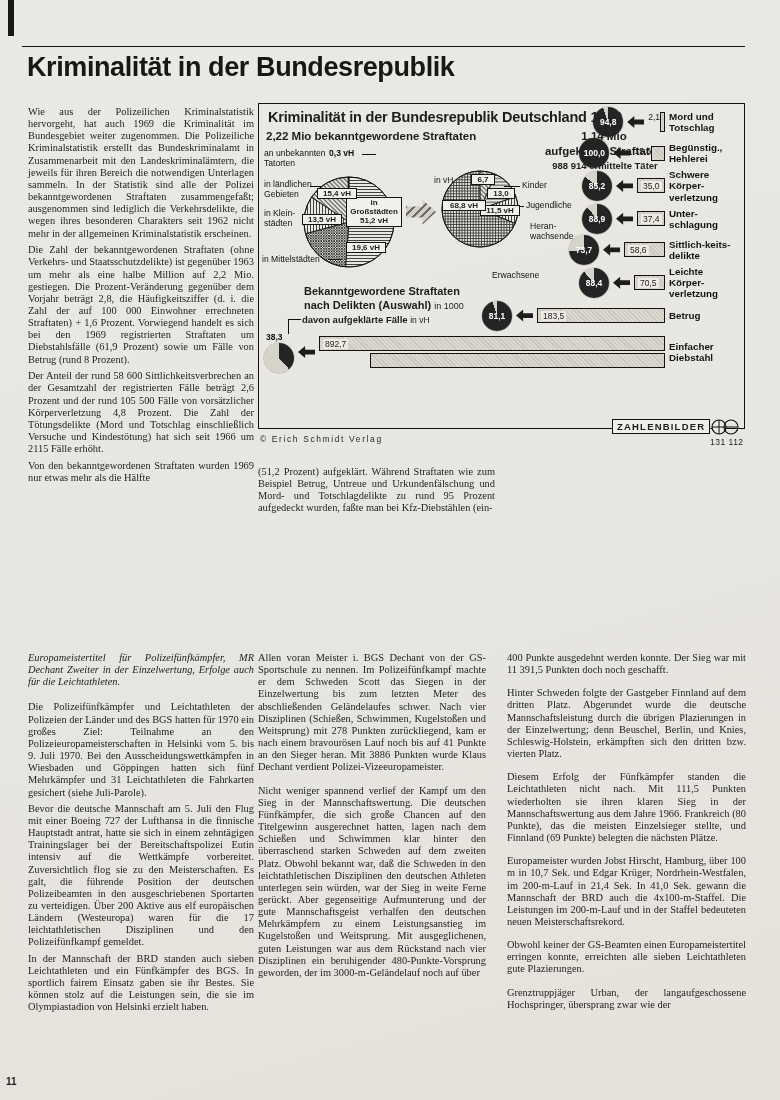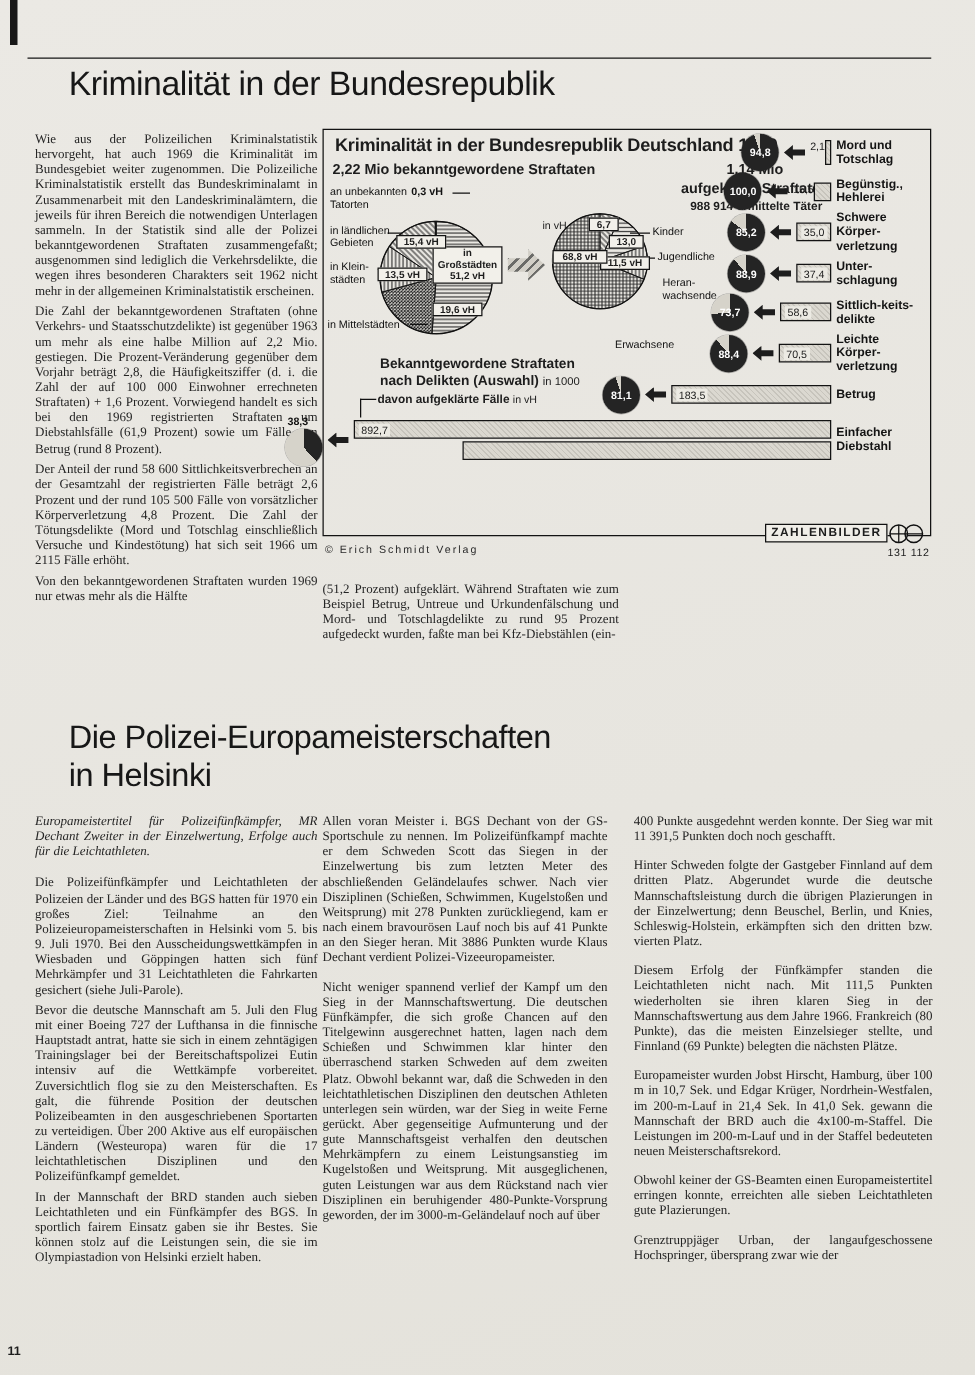--- a/index.html
+++ b/index.html
@@ -1,19 +1,19 @@
 <!DOCTYPE html>
 <html><head>
 <meta charset="utf-8">
 <style>
   html,body{margin:0;padding:0;background:#b9b7b2;}
   .page{position:relative;width:780px;height:1100px;background:linear-gradient(165deg,#ebe9e4 0%,#e7e5df 60%,#e4e2db 100%);
         font-family:"Liberation Serif",serif;color:#1d1d1d;overflow:hidden;}
   .abs{position:absolute;}
-  .h1{font-family:"Liberation Sans",sans-serif;font-weight:400;font-size:27px;letter-spacing:-.4px;color:#171717;margin-left:28px;}
+  .h1{font-family:"Liberation Sans",sans-serif;font-weight:700;font-size:27px;letter-spacing:-.4px;color:#171717;}
   .bodytxt{font-size:10.4px;line-height:12.15px;text-align:justify;color:#242424;}
   .bodytxt p{margin:0 0 4.5px 0;}
   .a2 p{margin:0 0 11px 0;}
   .lede{font-style:italic;margin:0 0 13px 0 !important;}
   .rule{border-top:1.8px solid #161616;}
   .ibox{border:1.6px solid #131313;background:transparent;}
   .ititle{font-family:"Liberation Sans",sans-serif;font-weight:700;font-size:14.5px;letter-spacing:-.2px;}
   .iH{font-family:"Liberation Sans",sans-serif;font-weight:700;font-size:11.5px;}
   .iSub{font-family:"Liberation Sans",sans-serif;font-weight:700;font-size:9.5px;}
   .iSmall{font-family:"Liberation Sans",sans-serif;font-size:8.5px;}
@@ -232,21 +232,21 @@
           <div class="dlabel">Sittlich-keits-delikte</div>
         </div>
         <div class="drow">
           <div class="pwrap">
             <span class="spie" style="background: conic-gradient(rgb(36, 36, 36) 0deg, rgb(36, 36, 36) 88.4%, rgb(214, 211, 202) 0deg);">
               <span class="pnum inside">88,4</span>
             </span>
           </div>
           <span class="larrow"></span>
           <div class="bars">
-            <div class="bar" style="width: 42px;">
+            <div class="bar" style="width: 31px;">
               <span class="bnum">70,5</span>
             </div>
           </div>
           <div class="dlabel">Leichte Körper-verletzung</div>
         </div>
         <div class="drow">
           <div class="pwrap">
             <span class="spie" style="background: conic-gradient(rgb(36, 36, 36) 0deg, rgb(36, 36, 36) 95.2%, rgb(214, 211, 202) 0deg);">
               <span class="pnum inside">81,1</span>
             </span>
@@ -259,21 +259,21 @@
           </div>
           <div class="dlabel">Betrug</div>
         </div>
         <div class="drow">
           <div class="pwrap col">
             <span class="pnum">38,3</span>
             <span class="spie" style="background: conic-gradient(rgb(36, 36, 36) 0deg, rgb(36, 36, 36) 38.3%, rgb(214, 211, 202) 0deg);"></span>
           </div>
           <span class="larrow"></span>
           <div class="bars">
-            <div class="bar" style="width: 382px;">
+            <div class="bar" style="width: 346px;">
               <span class="bnum">892,7</span>
             </div>
             <div class="bar" style="width: 295px;"></div>
           </div>
           <div class="dlabel">Einfacher Diebstahl</div>
         </div>
       </div>
 
     <div class="zb" style="left:354px;top:316px;">ZAHLENBILDER</div>
     <svg class="abs" width="30" height="18" style="left:452px;top:315px;" viewBox="0 0 30 18">
@@ -282,24 +282,20 @@
       <path d="M2 9 H28 M9 2 V16" stroke="#111" stroke-width="1"></path>
     </svg>
     <div class="abs code" style="left:452px;top:334px;">131 112</div>
     <div class="abs copy" style="left:2px;top:331px;">© Erich Schmidt Verlag</div>
   </div>
 
   <div class="abs bodytxt" style="left:258px;top:466px;width:237px;">
     <p>(51,2 Prozent) aufgeklärt. Während Straftaten wie zum Beispiel Betrug, Untreue und Urkundenfälschung und Mord- und Totschlagdelikte zu rund 95 Prozent aufgedeckt wurden, faßte man bei Kfz-Diebstählen (ein-</p>
   </div>
 
-  <div class="abs h1" style="left:27px;top:574px;font-size:26px;line-height:31px;">
-    <span>Die Polizei-Europameisterschaften</span><br>
-    <span>in Helsinki</span>
-  </div>
 
   <div class="abs bodytxt a2" style="left:28px;top:652px;width:226px;">
     <p class="lede">Europameistertitel für Polizeifünfkämpfer, MR Dechant Zweiter in der Einzelwertung, Erfolge auch für die Leichtathleten.</p>
     <p style="margin-bottom:4px;">Die Polizeifünfkämpfer und Leichtathleten der Polizeien der Länder und des BGS hatten für 1970 ein großes Ziel: Teilnahme an den Polizeieuropameisterschaften in Helsinki vom 5. bis 9. Juli 1970. Bei den Ausscheidungswettkämpfen in Wiesbaden und Göppingen hatten sich fünf Mehrkämpfer und 31 Leichtathleten die Fahrkarten gesichert (siehe Juli-Parole).</p>
     <p style="margin-bottom:4px;">Bevor die deutsche Mannschaft am 5. Juli den Flug mit einer Boeing 727 der Lufthansa in die finnische Hauptstadt antrat, hatte sie sich in einem zehntägigen Trainingslager bei der Bereitschaftspolizei Eutin intensiv auf die Wettkämpfe vorbereitet. Zuversichtlich flog sie zu den Meisterschaften. Es galt, die führende Position der deutschen Polizeibeamten in den ausgeschriebenen Sportarten zu verteidigen. Über 200 Aktive aus elf europäischen Ländern (Westeuropa) waren für die 17 leichtathletischen Disziplinen und den Polizeifünfkampf gemeldet.</p>
     <p>In der Mannschaft der BRD standen auch sieben Leichtathleten und ein Fünfkämpfer des BGS. In sportlich fairem Einsatz gaben sie ihr Bestes. Sie können stolz auf die Leistungen sein, die sie im Olympiastadion von Helsinki erzielt haben.</p>
   </div>
 
   <div class="abs bodytxt a2" style="left:258px;top:652px;width:228px;">
     <p>Allen voran Meister i. BGS Dechant von der GS-Sportschule zu nennen. Im Polizeifünfkampf machte er dem Schweden Scott das Siegen in der Einzelwertung bis zum letzten Meter des abschließenden Geländelaufes schwer. Nach vier Disziplinen (Schießen, Schwimmen, Kugelstoßen und Weitsprung) mit 278 Punkten zurückliegend, kam er nach einem bravourösen Lauf noch bis auf 41 Punkte an den Sieger heran. Mit 3886 Punkten wurde Klaus Dechant verdient Polizei-Vizeeuropameister.</p>

